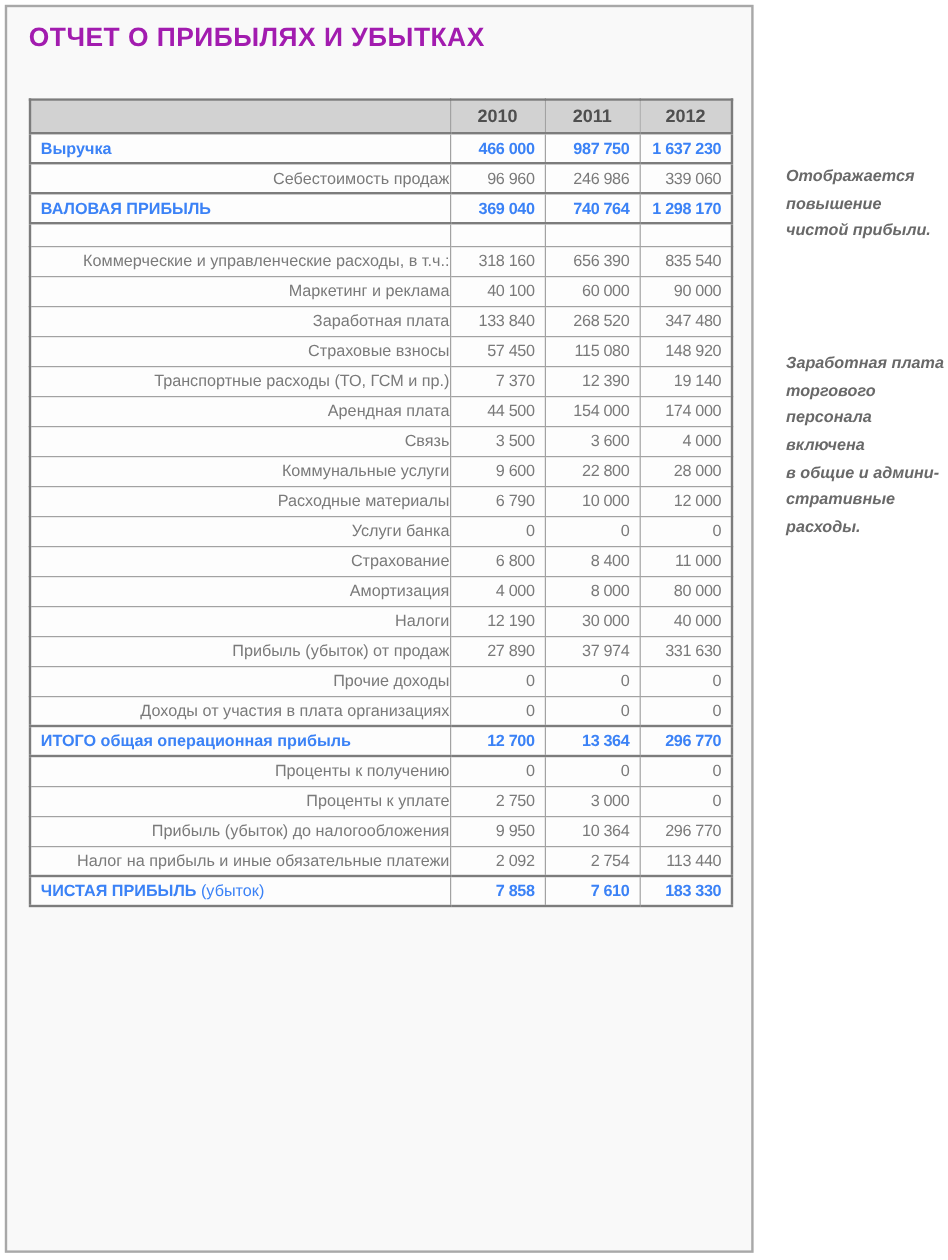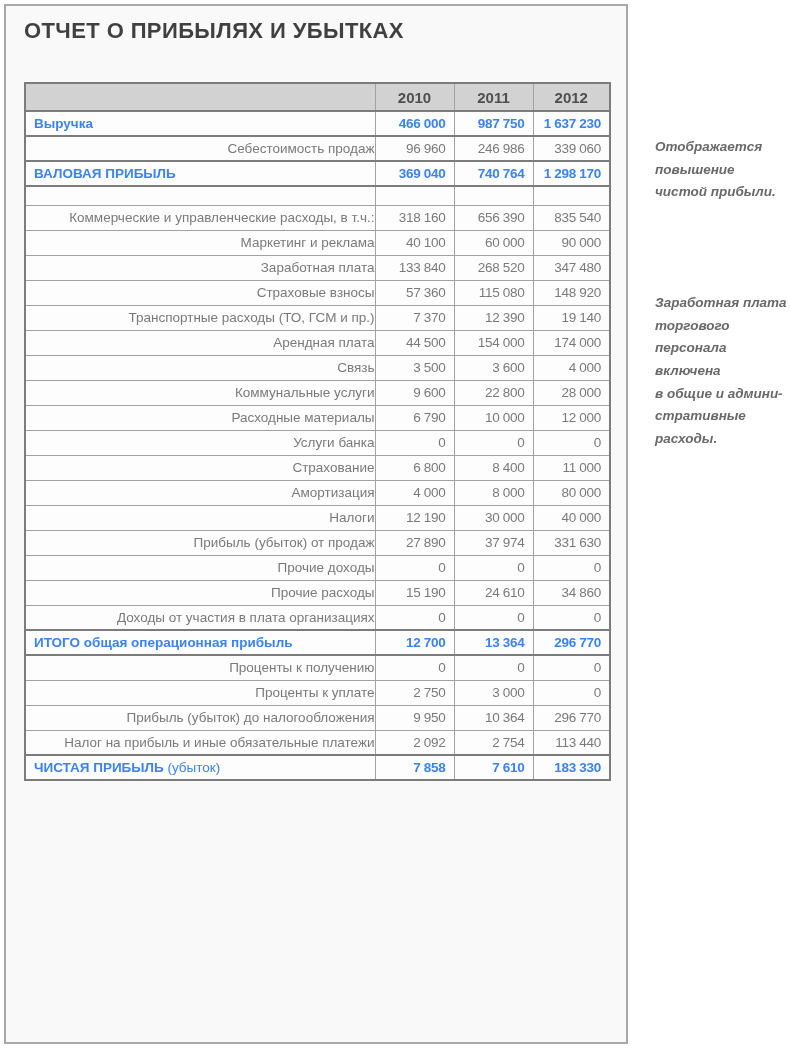--- a/index.html
+++ b/index.html
@@ -15,21 +15,21 @@
     left: 4px; top: 4px;
     width: 624px; height: 1040px;
     background: #f9f9f9;
     border: 2px solid #a8a8a8;
   }
   .page-title {
     position: absolute;
     left: 18px; top: 12px;
     font-size: 22px;
     font-weight: bold;
-    color: #404040;
+    color: #a21caf;
     letter-spacing: 0.4px;
   }
   table.pnl {
     position: absolute;
     left: 18px; top: 76px;
     width: 585px;
     border-collapse: collapse;
     background: #fdfdfd;
     border: 2px solid #7c7c7c;
     table-layout: fixed;
@@ -140,21 +140,21 @@
           <td class="num">90 000</td>
         </tr>
         <tr class="normal indent">
           <td class="label">Заработная плата</td>
           <td class="num">133 840</td>
           <td class="num">268 520</td>
           <td class="num">347 480</td>
         </tr>
         <tr class="normal indent">
           <td class="label">Страховые взносы</td>
-          <td class="num">57 360</td>
+          <td class="num">57 450</td>
           <td class="num">115 080</td>
           <td class="num">148 920</td>
         </tr>
         <tr class="normal indent">
           <td class="label">Транспортные расходы (ТО, ГСМ и пр.)</td>
           <td class="num">7 370</td>
           <td class="num">12 390</td>
           <td class="num">19 140</td>
         </tr>
         <tr class="normal indent">
@@ -209,26 +209,20 @@
           <td class="label">Прибыль (убыток) от продаж</td>
           <td class="num">27 890</td>
           <td class="num">37 974</td>
           <td class="num">331 630</td>
         </tr>
         <tr class="normal indent">
           <td class="label">Прочие доходы</td>
           <td class="num">0</td>
           <td class="num">0</td>
           <td class="num">0</td>
-        </tr>
-        <tr class="normal indent">
-          <td class="label">Прочие расходы</td>
-          <td class="num">15 190</td>
-          <td class="num">24 610</td>
-          <td class="num">34 860</td>
         </tr>
         <tr class="normal indent">
           <td class="label">Доходы от участия в плата организациях</td>
           <td class="num">0</td>
           <td class="num">0</td>
           <td class="num">0</td>
         </tr>
         <tr class="bold">
           <td class="label">ИТОГО общая операционная прибыль</td>
           <td class="num">12 700</td>

